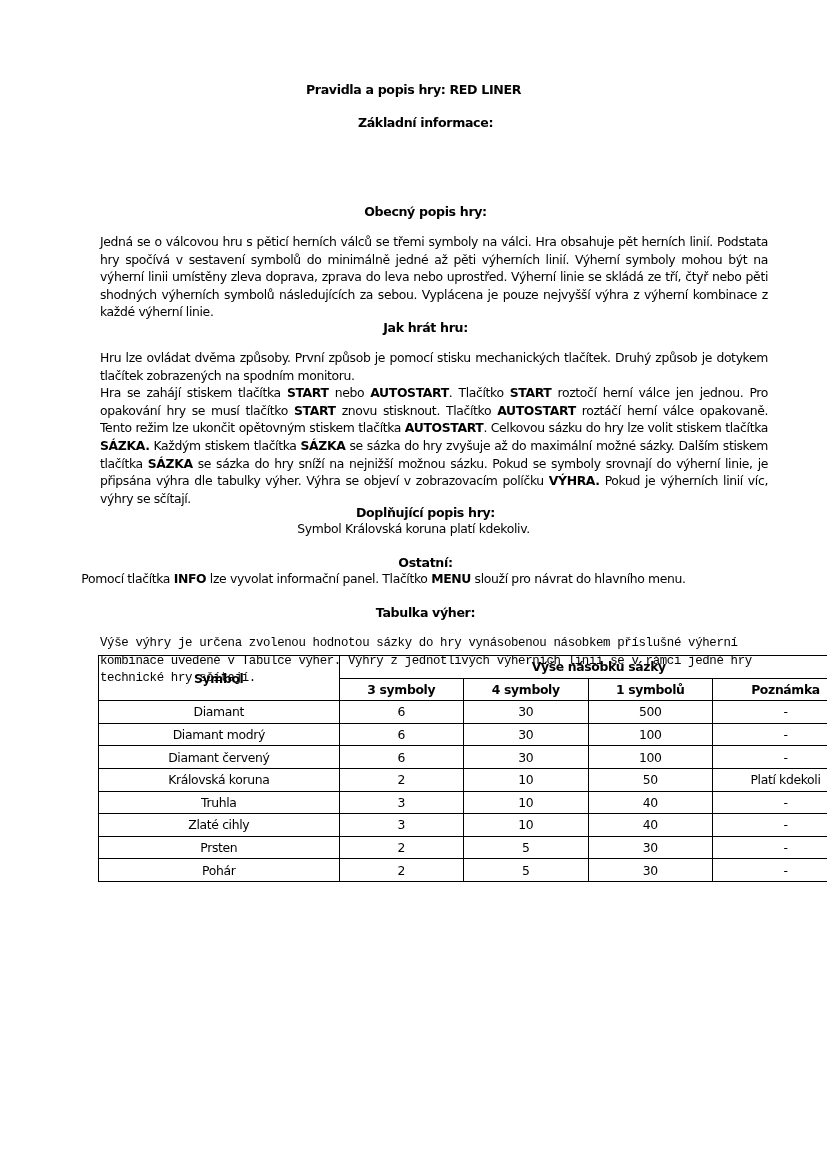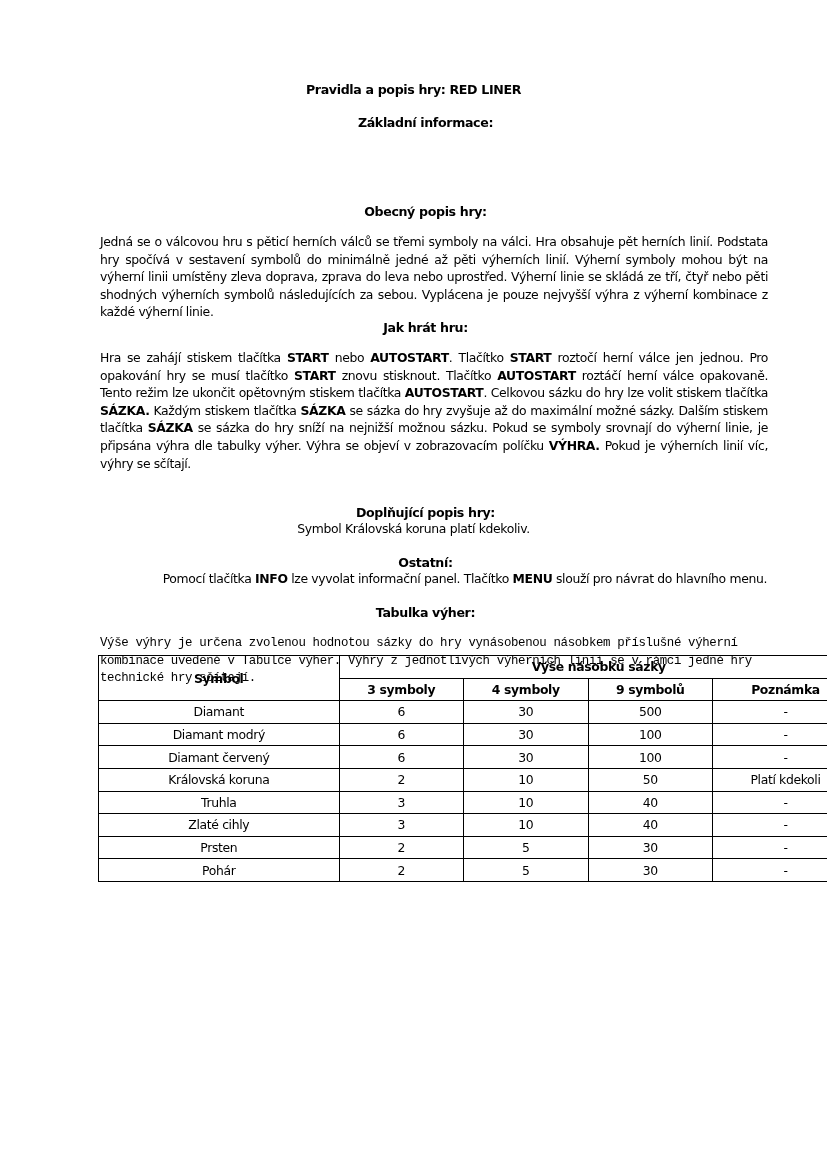--- a/index.html
+++ b/index.html
@@ -49,44 +49,45 @@
   </tbody>
 </table>
 
 <h2 class="abs sec-head center" style="top:204px">Obecný popis hry:</h2>
 <div class="abs para" style="top:219px">
   <p>Jedná se o válcovou hru s pěticí herních válců se třemi symboly na válci. Hra obsahuje pět herních linií. Podstata hry spočívá v sestavení symbolů do minimálně jedné až pěti výherních linií. Výherní symboly mohou být na výherní linii umístěny zleva doprava, zprava do leva nebo uprostřed. Výherní linie se skládá ze tří, čtyř nebo pěti shodných výherních symbolů následujících za sebou. Vyplácena je pouze nejvyšší výhra z výherní kombinace z každé výherní linie.</p>
 </div>
 
 <h2 class="abs sec-head center" style="top:320px">Jak hrát hru:</h2>
 <div class="abs para" style="top:335px">
+  <p>Hru lze ovládat dvěma způsoby. První způsob je pomocí stisku mechanických tlačítek. Druhý způsob je dotykem tlačítek zobrazených na spodním monitoru.</p>
   <p><span>Hra se zahájí stiskem tlačítka </span><b>START</b><span> nebo </span><b>AUTOSTART</b><span>. Tlačítko </span><b>START</b><span> roztočí herní válce jen jednou. Pro opakování hry se musí tlačítko </span><b>START</b><span> znovu stisknout. Tlačítko </span><b>AUTOSTART</b><span> roztáčí herní válce opakovaně. Tento režim lze ukončit opětovným stiskem tlačítka </span><b>AUTOSTART</b><span>. Celkovou sázku do hry lze volit stiskem tlačítka </span><b>SÁZKA.</b><span> Každým stiskem tlačítka </span><b>SÁZKA</b><span> se sázka do hry zvyšuje až do maximální možné sázky. Dalším stiskem tlačítka </span><b>SÁZKA</b><span> se sázka do hry sníží na nejnižší možnou sázku. Pokud se symboly srovnají do výherní linie, je připsána výhra dle tabulky výher. Výhra se objeví v zobrazovacím políčku </span><b>VÝHRA.</b><span> Pokud je výherních linií víc, výhry se sčítají.</span></p>
 </div>
 
 <h2 class="abs sec-head center" style="top:505px">Doplňující popis hry:</h2>
 <div class="abs center" style="top:521px; left:0; width:827px;">Symbol Královská koruna platí kdekoliv.</div>
 
 <h2 class="abs sec-head center" style="top:555px">Ostatní:</h2>
-<div class="abs center" style="top:571px; left:0; width:767px;text-align:right;"><span>Pomocí tlačítka </span><b>INFO</b><span> lze vyvolat informační panel. Tlačítko </span><b>MENU</b><span> slouží pro návrat do hlavního menu.</span></div>
+<div class="abs center" style="top:571px; left:0; width:767px;"><span>Pomocí tlačítka </span><b>INFO</b><span> lze vyvolat informační panel. Tlačítko </span><b>MENU</b><span> slouží pro návrat do hlavního menu.</span></div>
 
 <h2 class="abs sec-head center" style="top:605px">Tabulka výher:</h2>
 <div class="abs para" style="top:621px; text-align:left;font-family:Liberation Mono, monospace;">
   <p>Výše výhry je určena zvolenou hodnotou sázky do hry vynásobenou násobkem příslušné výherní kombinace uvedené v Tabulce výher. Výhry z jednotlivých výherních linií se v rámci jedné hry technické hry sčítají.</p>
 </div>
 
 <table class="abs pay-table">
   <thead>
     <tr>
       <th class="c-sym" rowspan="2">Symbol</th>
       <th colspan="4">Výše násobku sázky</th>
     </tr>
     <tr>
       <th class="c-n">3 symboly</th>
       <th class="c-n">4 symboly</th>
-      <th class="c-n">9 symbolů</th>
+      <th class="c-n">1 symbolů</th>
       <th class="c-note">Poznámka</th>
     </tr>
   </thead>
   <tbody id="pay-body">
       <tr>
         <td>Diamant</td>
         <td>6</td>
         <td>30</td>
         <td>500</td>
         <td>-</td>

